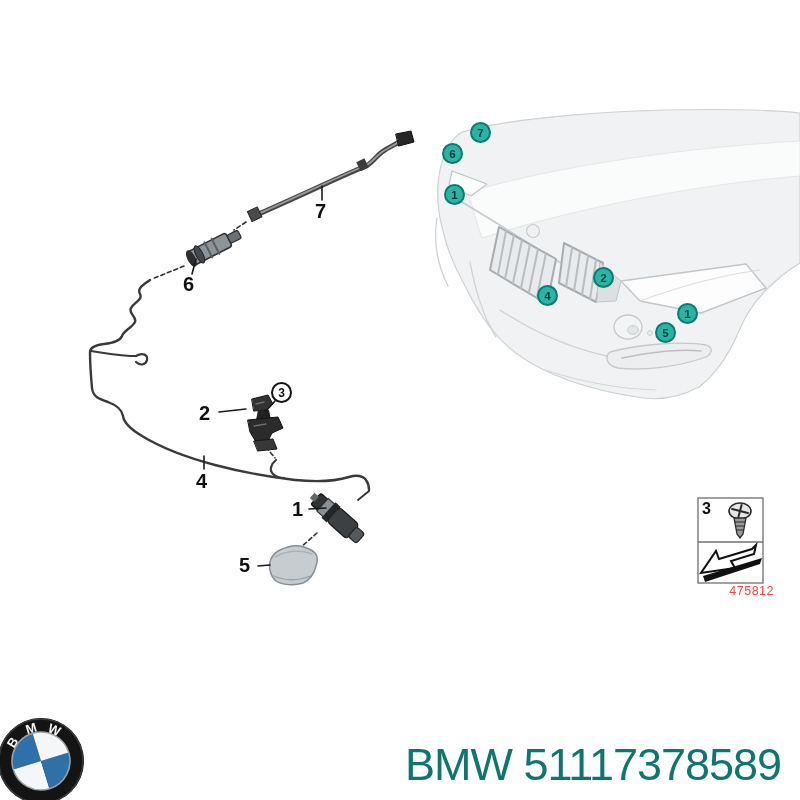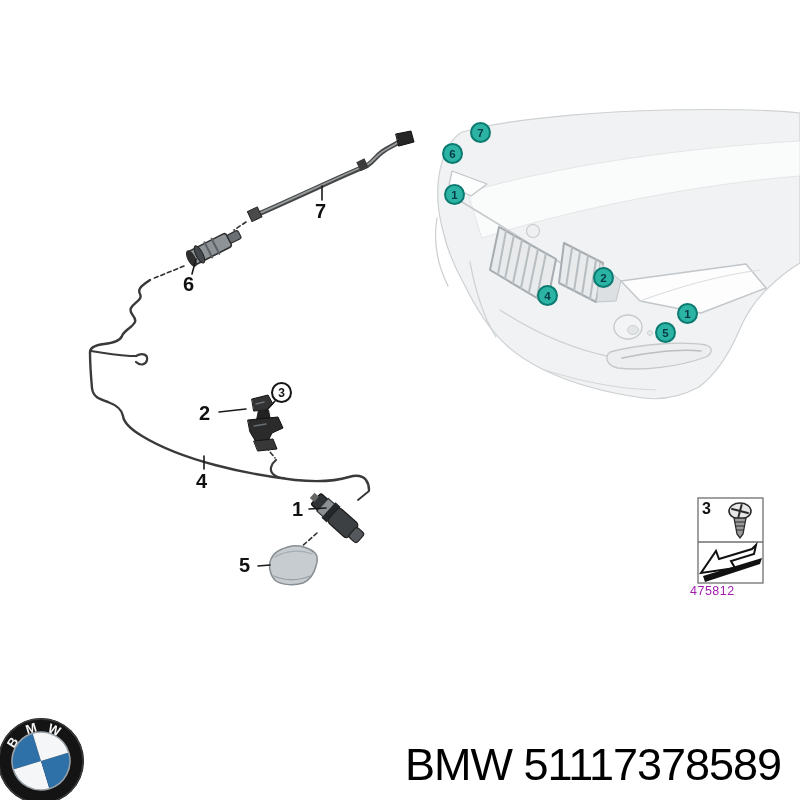--- a/index.html
+++ b/index.html
@@ -22,26 +22,26 @@
     position:absolute;width:21px;height:21px;border-radius:50%;
     background:#2bb3a3;border:2px solid #0b7b72;box-sizing:border-box;
     display:flex;align-items:center;justify-content:center;
     font-weight:bold;font-size:11.5px;color:#063a45;
   }
   .box-num{
     position:absolute;left:702px;top:501px;font-weight:bold;
     font-size:16px;color:#111;line-height:1;
   }
   .box-code{
-    position:absolute;left:690px;top:584px;width:84px;text-align:left;
-    font-size:12.5px;color:#a21caf;letter-spacing:0.5px;
+    position:absolute;left:690px;top:584px;width:84px;text-align:right;
+    font-size:12.5px;color:#ef4444;letter-spacing:0.5px;
   }
   .footer-text{
     position:absolute;left:405px;top:739px;font-size:45px;
-    letter-spacing:-1px;color:#000000;white-space:nowrap;
+    letter-spacing:-1px;color:#0f766e;white-space:nowrap;
   }
   .logo-wrap{position:absolute;left:-3px;top:717px;width:88px;height:88px;}
 </style>
 </head>
 <body>
 
 <svg class="layer" width="800" height="800" viewBox="0 0 800 800">
 
   <g stroke-linejoin="round" stroke-linecap="round">
     <path d="M482,127 C530,117 610,111 665,110 C715,109 772,110 800,113 L800,263

